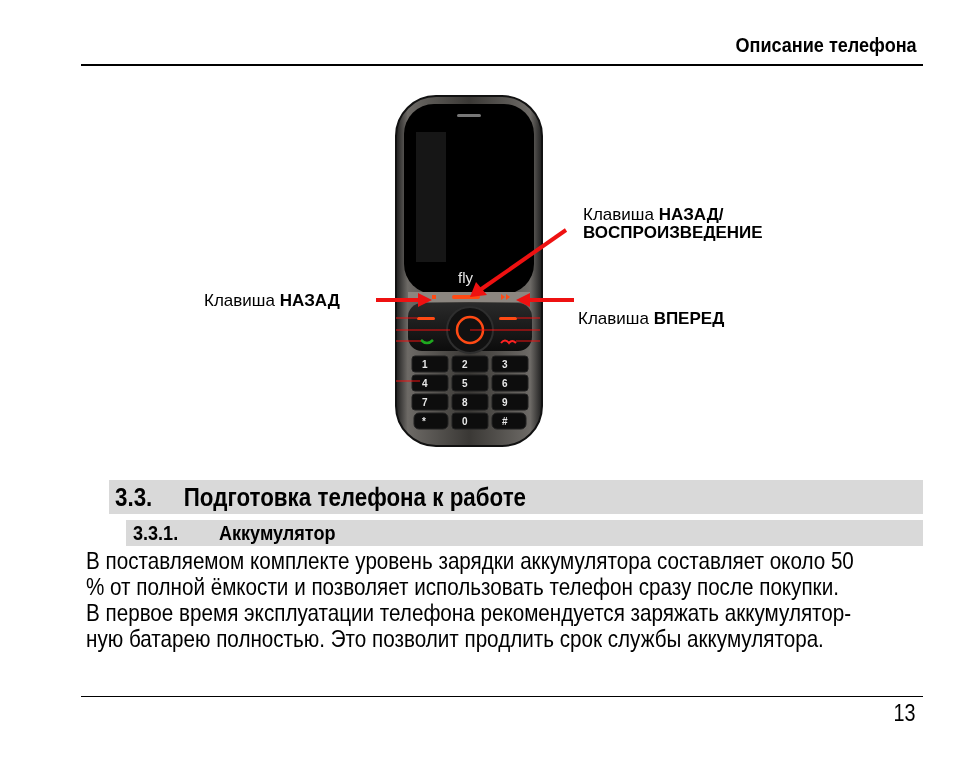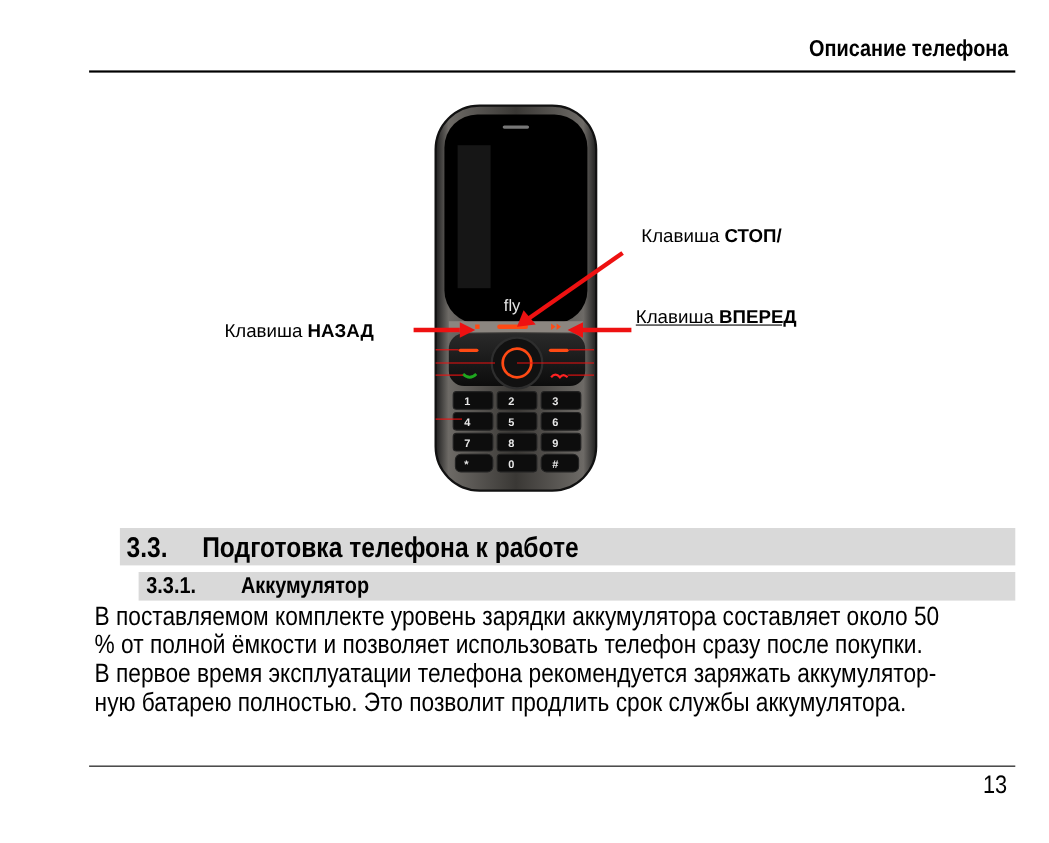--- a/index.html
+++ b/index.html
@@ -119,26 +119,27 @@
 
       <line x1="574" y1="300" x2="530" y2="300" stroke-width="4"></line>
       <polygon points="530,293 516,300 530,307" stroke="none"></polygon>
 
       <line x1="566" y1="230" x2="480" y2="290" stroke-width="4"></line>
       <polygon points="470,297 476,282 487,295" stroke="none"></polygon>
     </g>
   </svg>
 
   <div class="callout" style="left:583px; top:206px;">
-    <span>Клавиша </span><b>СТОП/</b><br>
+    <span>Клавиша </span><b>НАЗАД/</b><br>
+    <b>ВОСПРОИЗВЕДЕНИЕ</b>
   </div>
   <div class="callout" style="left:204px; top:292px;text-align:center;">
     <span>Клавиша </span><b>НАЗАД</b>
   </div>
-  <div class="callout" style="left:578px; top:280px;text-decoration:underline;">
+  <div class="callout" style="left:578px; top:310px;">
     <span>Клавиша </span><b>ВПЕРЕД</b>
   </div>
 </div>
 
 <div class="h2-bar"></div>
 <div class="h2">
   <span class="num">3.3.</span><span>Подготовка телефона к работе</span>
 </div>
 
 <div class="h3-bar"></div>

